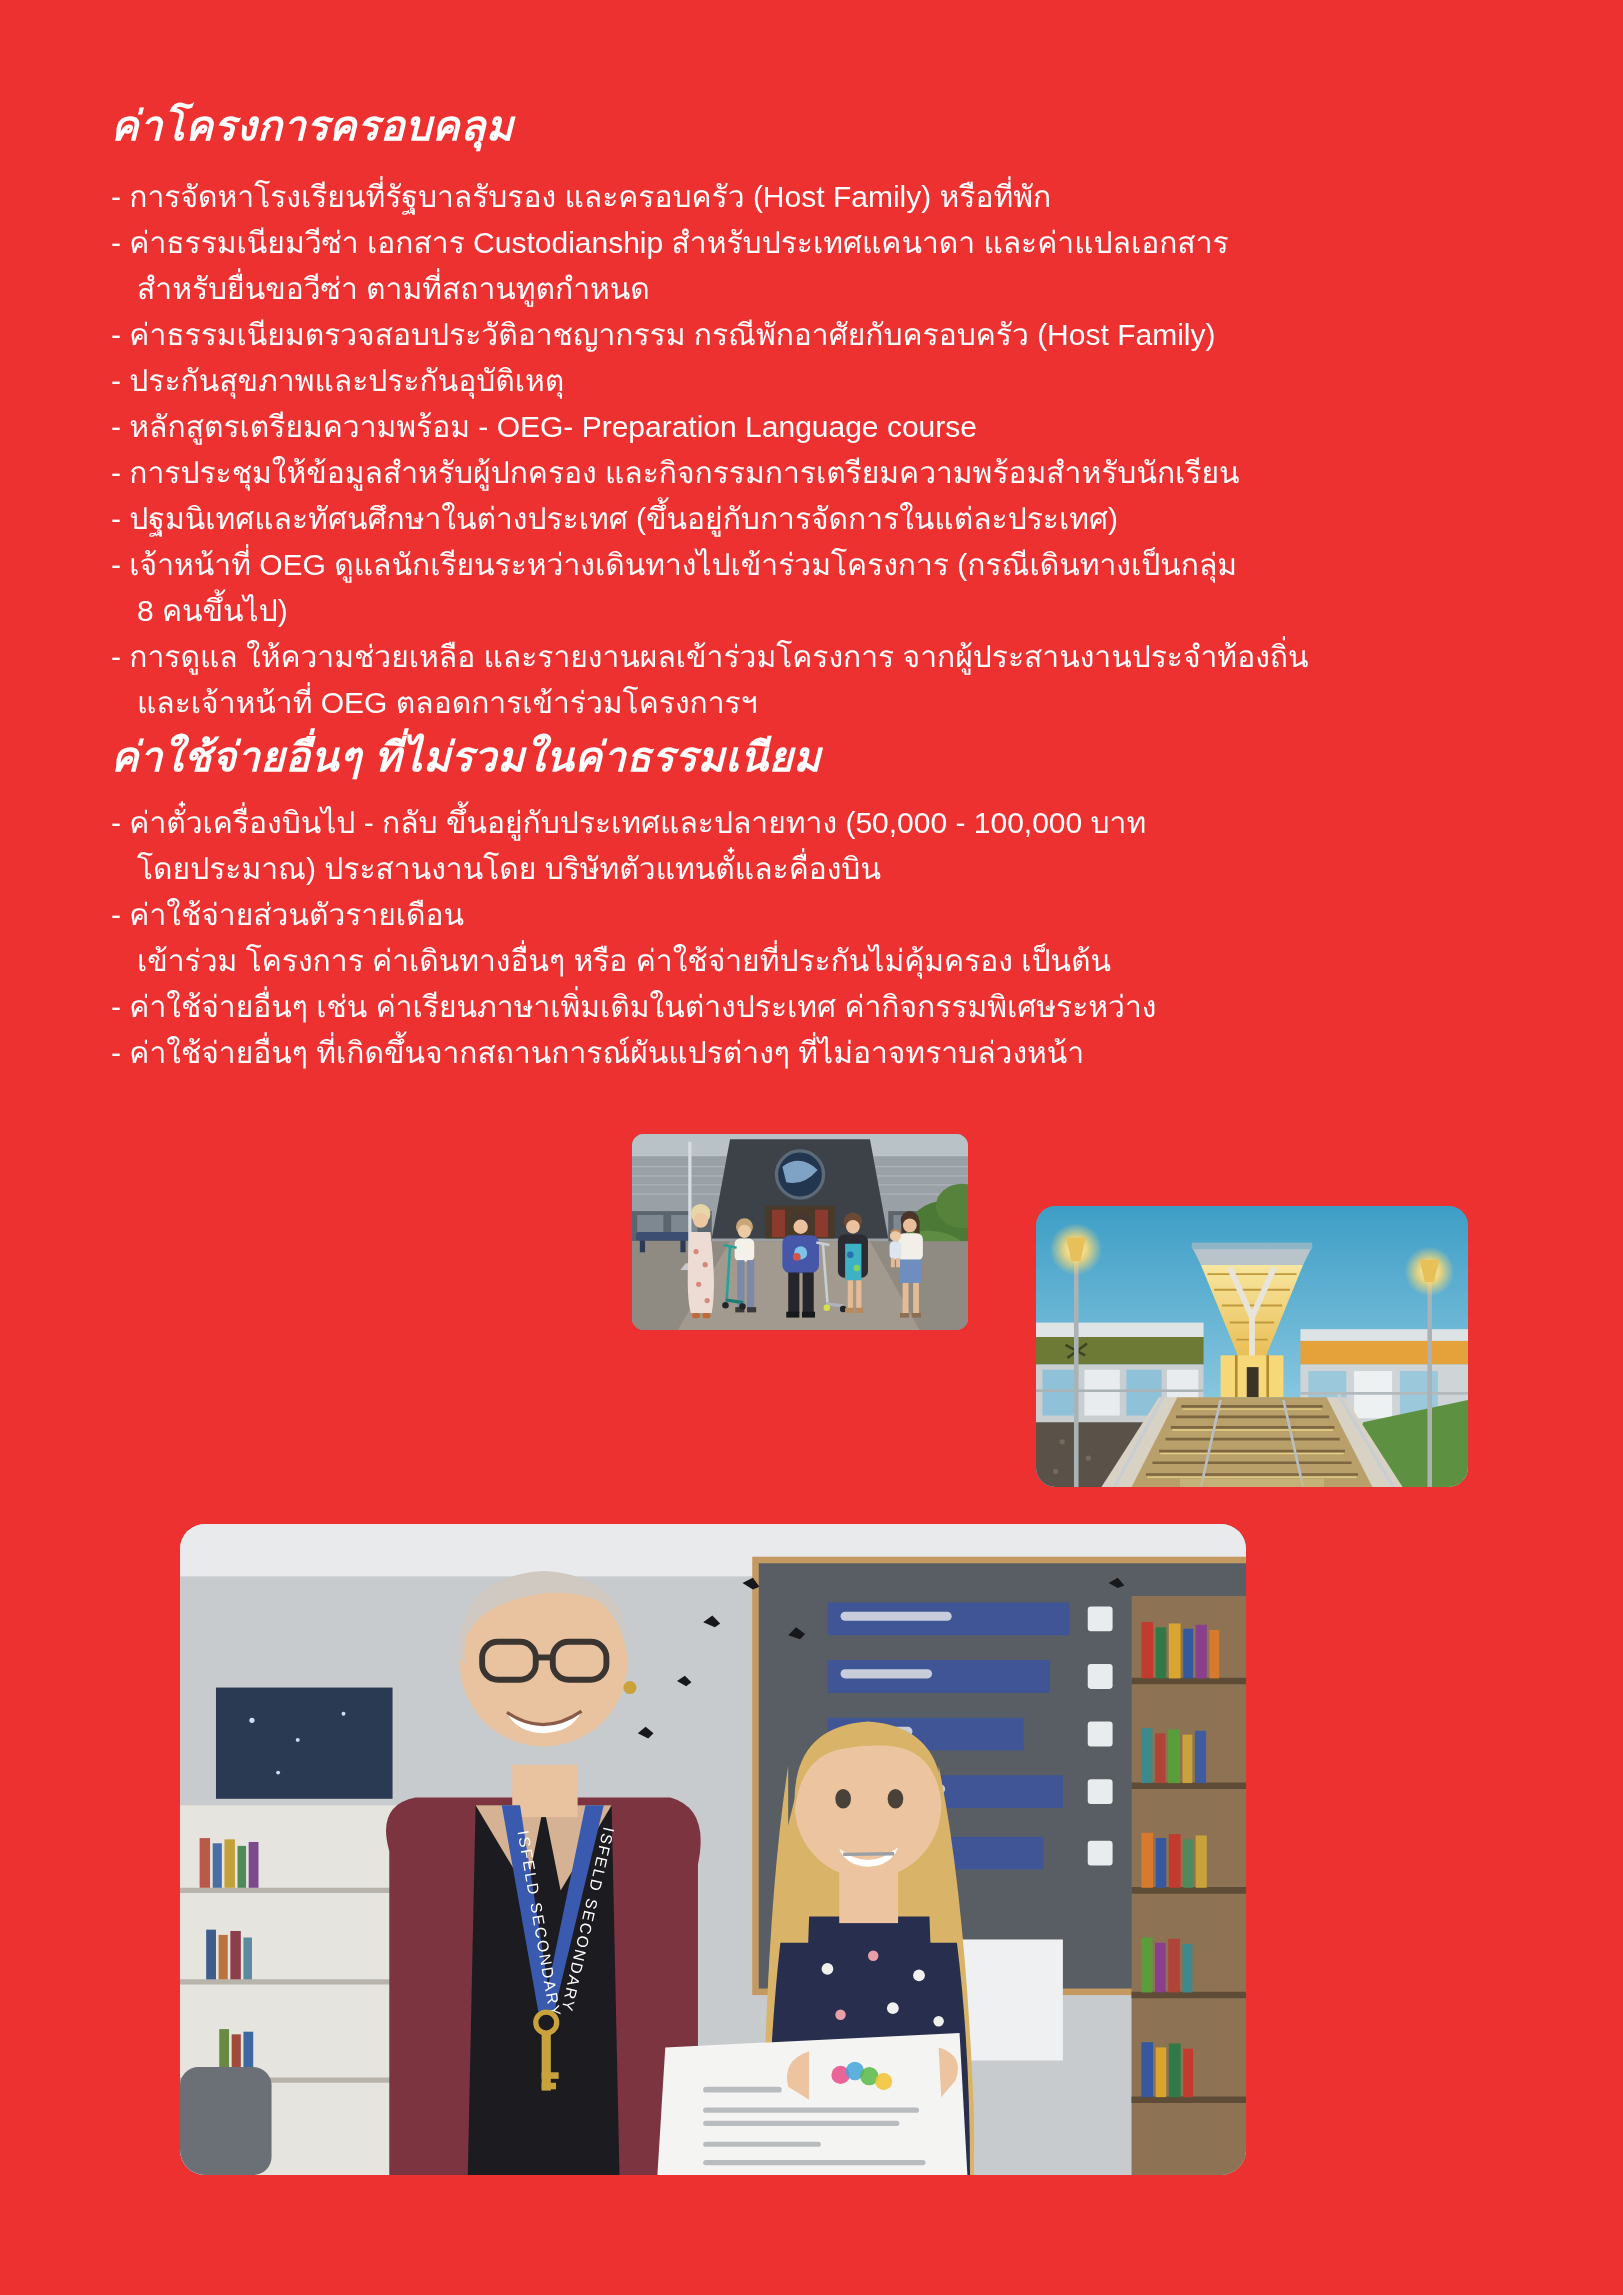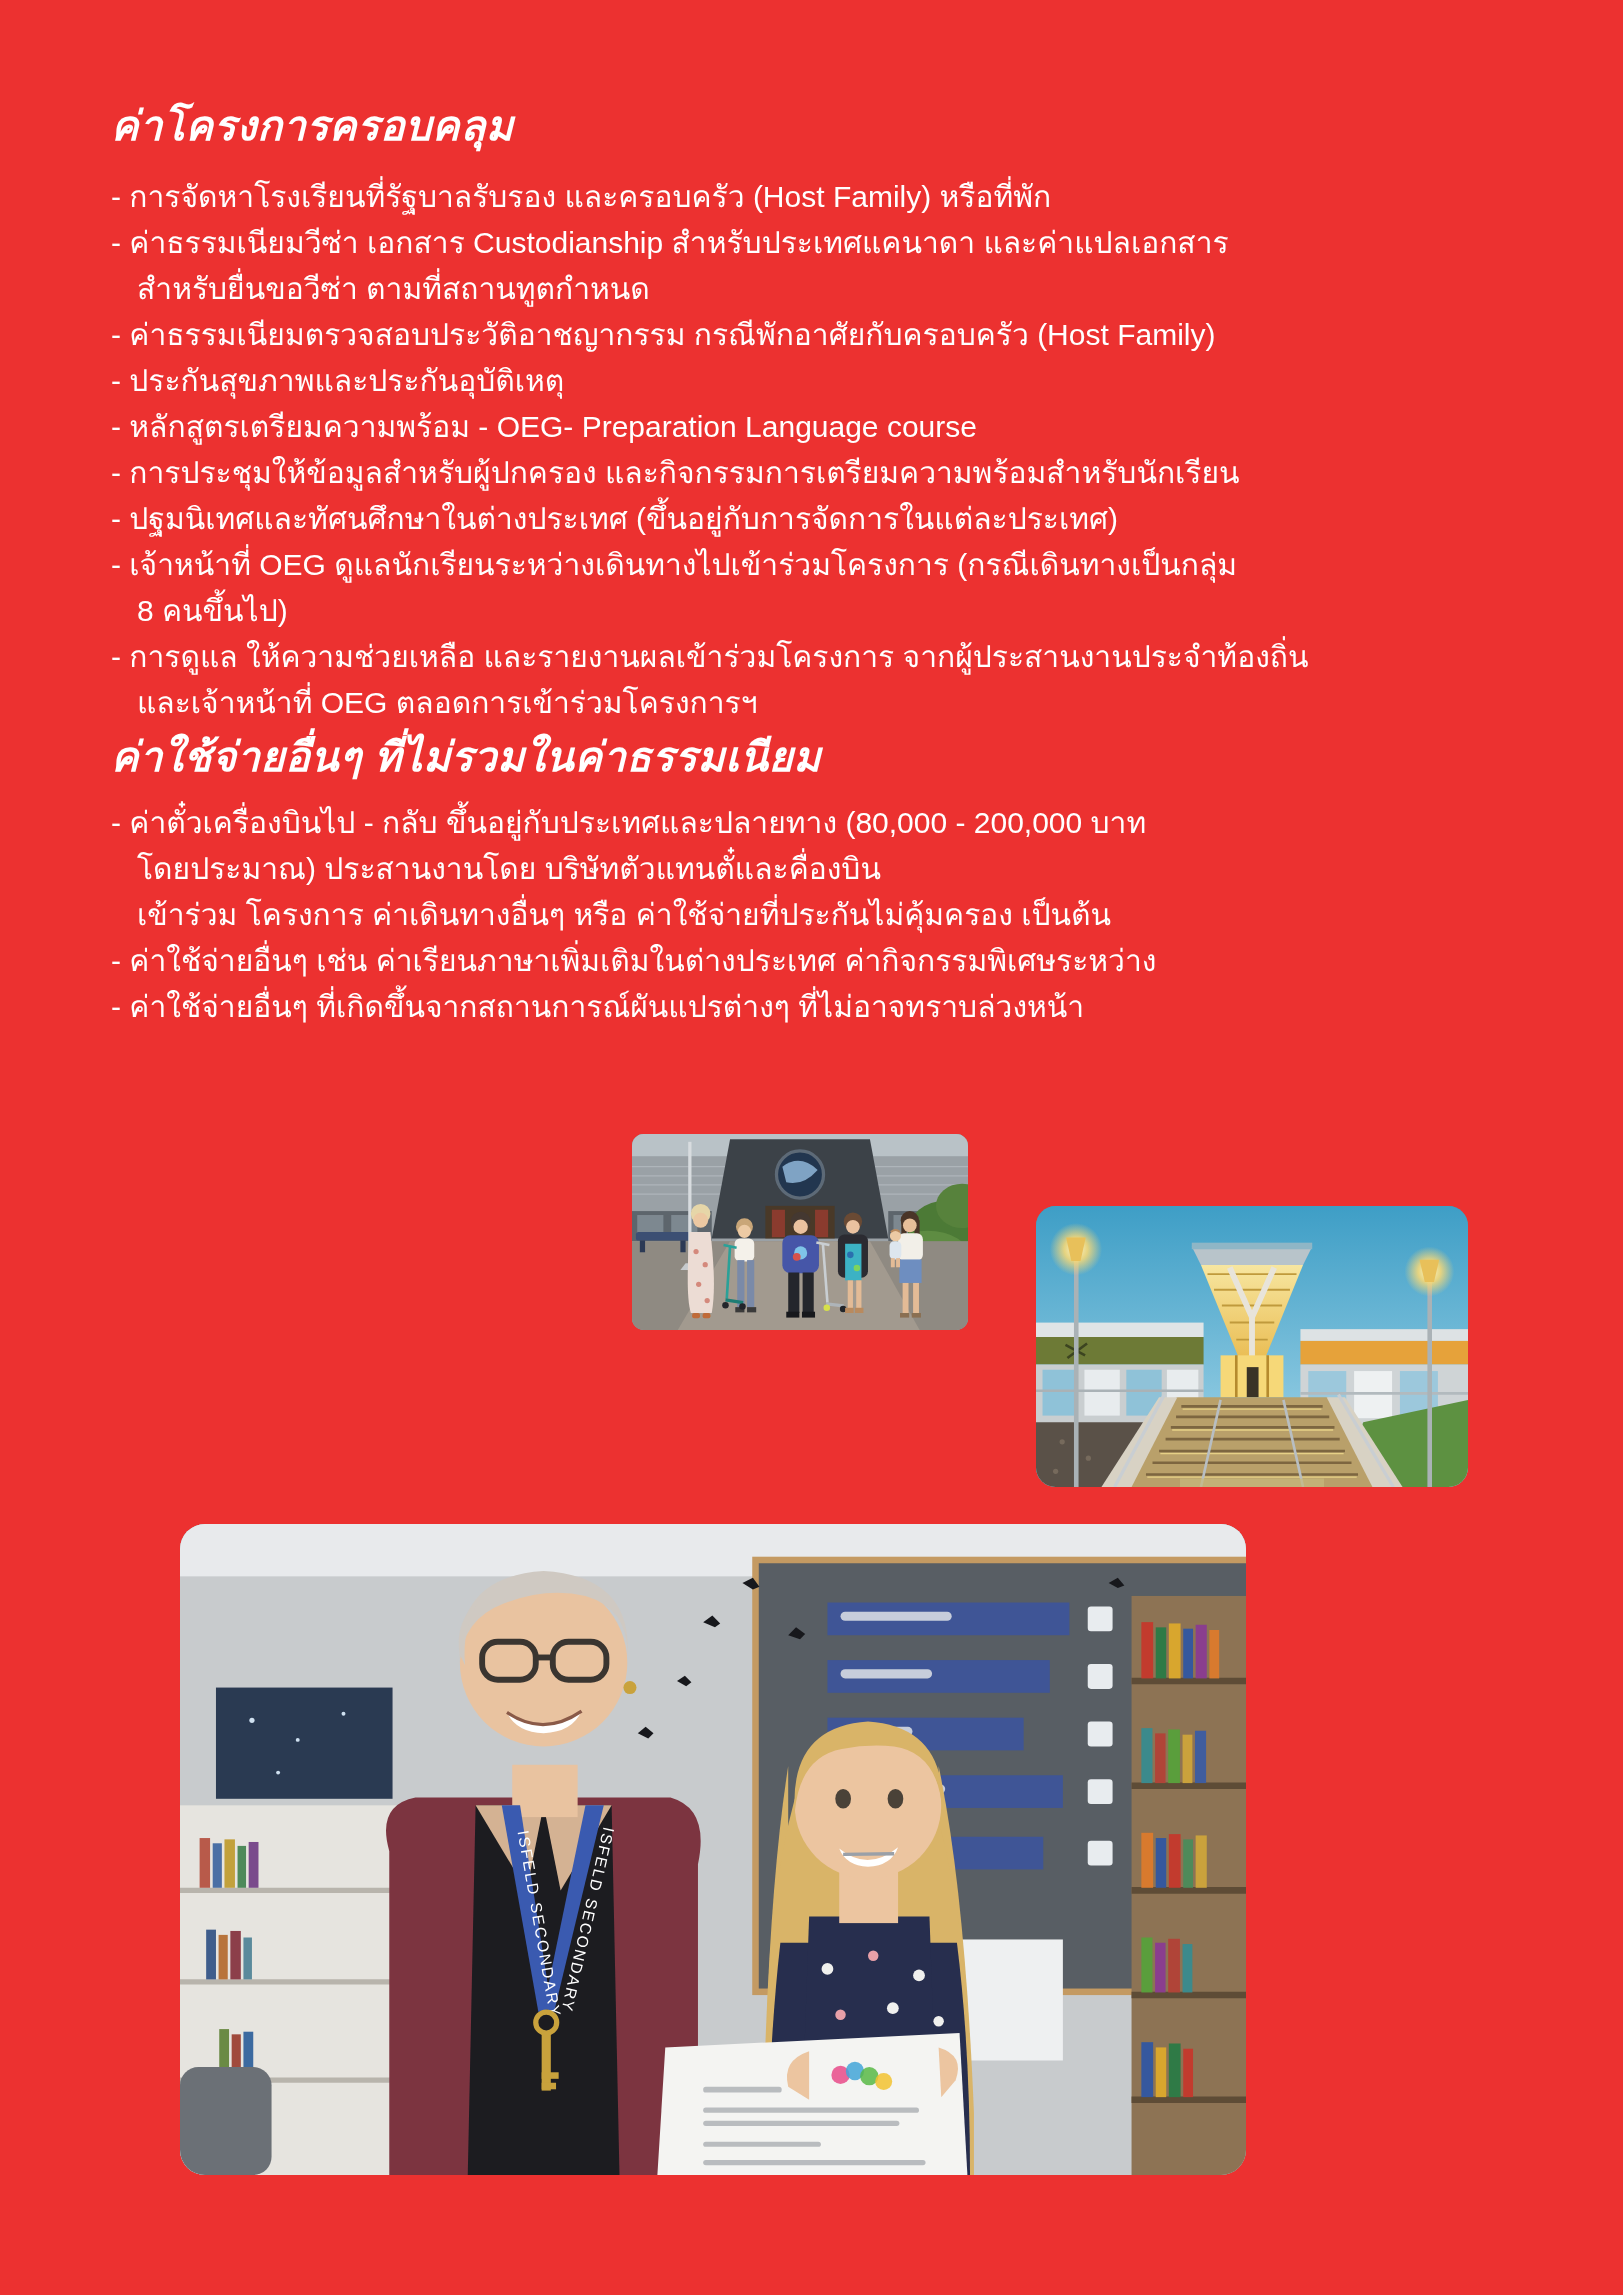--- a/index.html
+++ b/index.html
@@ -47,22 +47,23 @@
   <div class="bl">- ปฐมนิเทศและทัศนศึกษาในต่างประเทศ (ขึ้นอยู่กับการจัดการในแต่ละประเทศ)</div>
   <div class="bl">- เจ้าหน้าที่ OEG ดูแลนักเรียนระหว่างเดินทางไปเข้าร่วมโครงการ (กรณีเดินทางเป็นกลุ่ม</div>
   <div class="bl cont">8 คนขึ้นไป)</div>
   <div class="bl">- การดูแล ให้ความช่วยเหลือ และรายงานผลเข้าร่วมโครงการ จากผู้ประสานงานประจำท้องถิ่น</div>
   <div class="bl cont">และเจ้าหน้าที่ OEG ตลอดการเข้าร่วมโครงการฯ</div>
 </div>
 
 <div class="heading" style="top:724px">ค่าใช้จ่ายอื่นๆ ที่ไม่รวมในค่าธรรมเนียม</div>
 
 <div class="textblock" style="top:784px">
-  <div class="bl">- ค่าตั๋วเครื่องบินไป - กลับ ขึ้นอยู่กับประเทศและปลายทาง (80,000 - 200,000 บาท</div>
+  <div class="bl">- ค่าตั๋วเครื่องบินไป - กลับ ขึ้นอยู่กับประเทศและปลายทาง (50,000 - 100,000 บาท</div>
   <div class="bl cont">โดยประมาณ) ประสานงานโดย บริษัทตัวแทนตั๋และคื่องบิน</div>
+  <div class="bl">- ค่าใช้จ่ายส่วนตัวรายเดือน</div>
   <div class="bl cont">เข้าร่วม โครงการ ค่าเดินทางอื่นๆ หรือ ค่าใช้จ่ายที่ประกันไม่คุ้มครอง เป็นต้น</div>
   <div class="bl">- ค่าใช้จ่ายอื่นๆ เช่น ค่าเรียนภาษาเพิ่มเติมในต่างประเทศ ค่ากิจกรรมพิเศษระหว่าง</div>
   <div class="bl">- ค่าใช้จ่ายอื่นๆ ที่เกิดขึ้นจากสถานการณ์ผันแปรต่างๆ ที่ไม่อาจทราบล่วงหน้า</div>
 </div>
 
 <div class="photo" id="photo-group">
 <svg viewBox="0 0 514 300" preserveAspectRatio="none">
   <rect x="0" y="0" width="514" height="300" fill="#9aa1a6"></rect>
   <rect x="0" y="0" width="514" height="34" fill="#b9c2c7"></rect>
 

